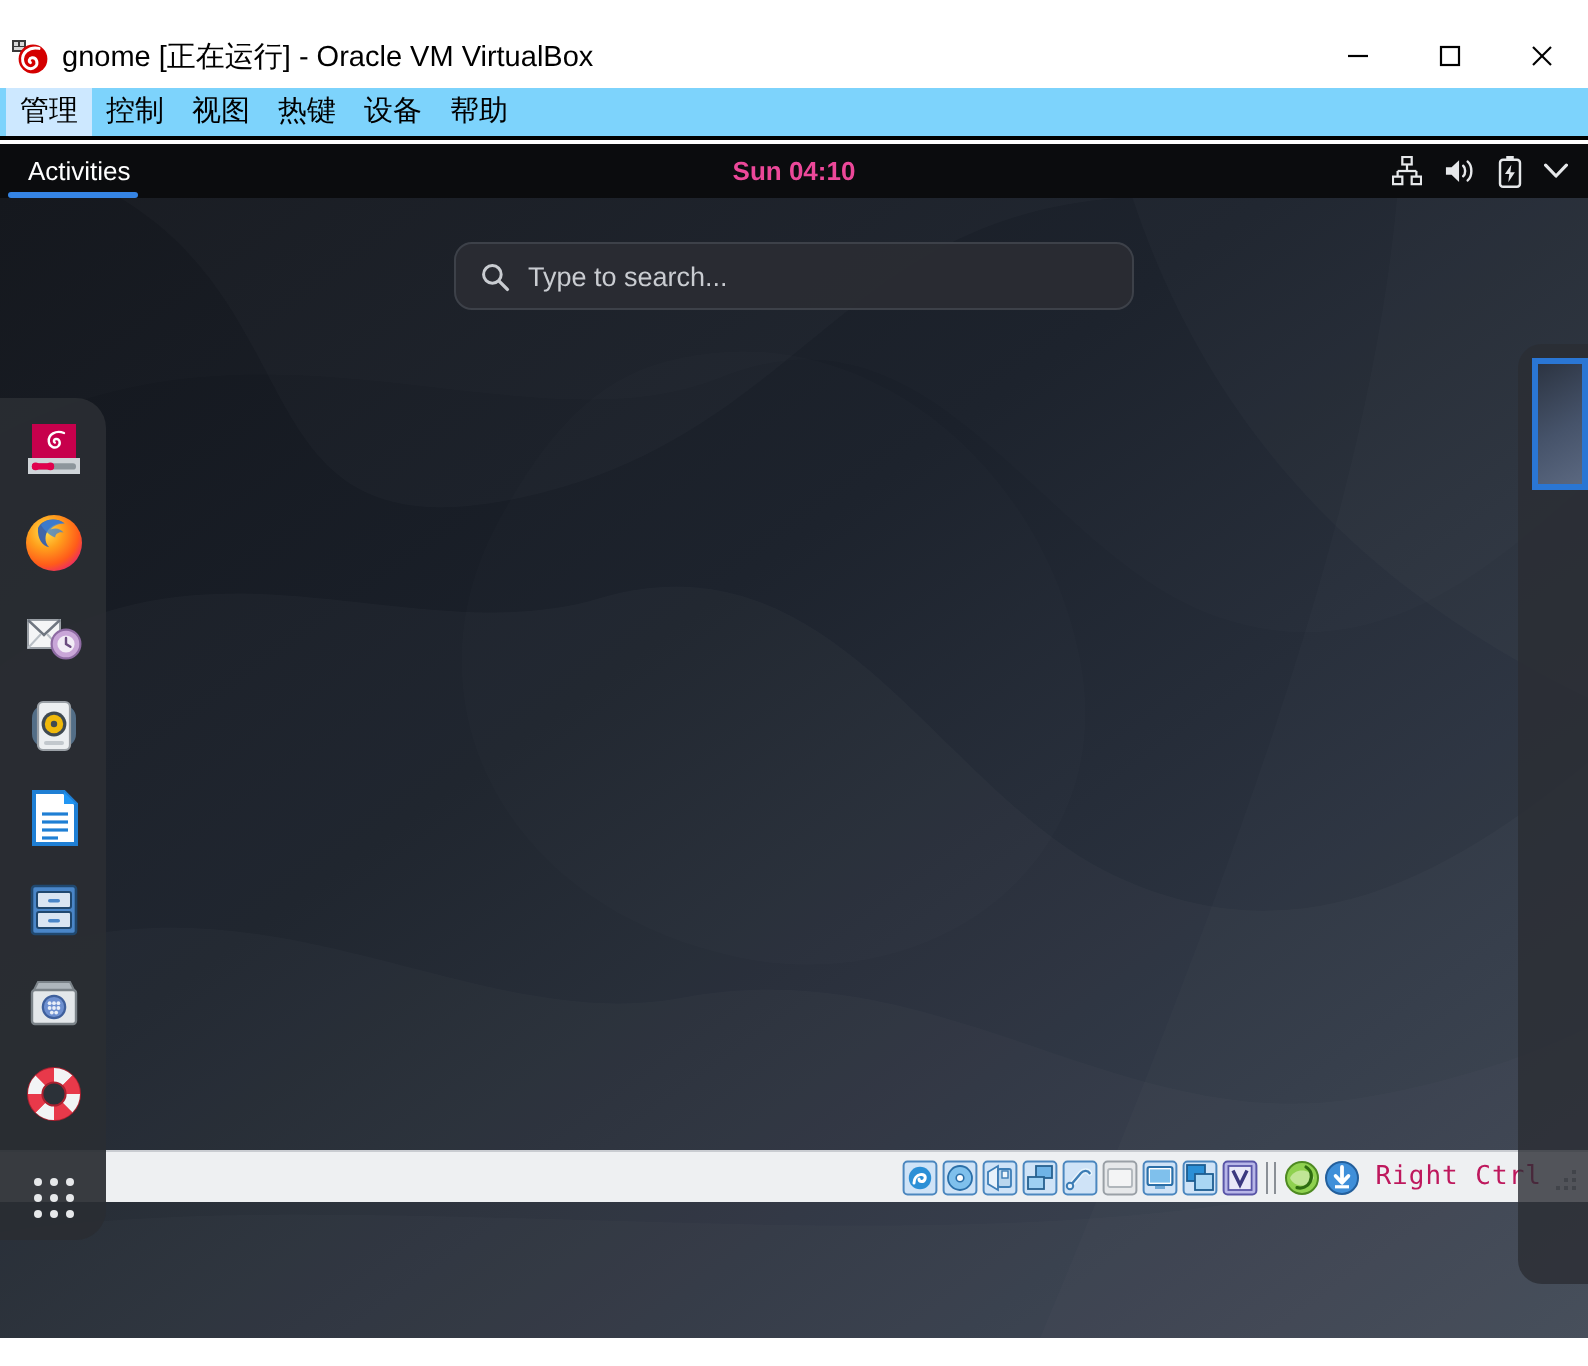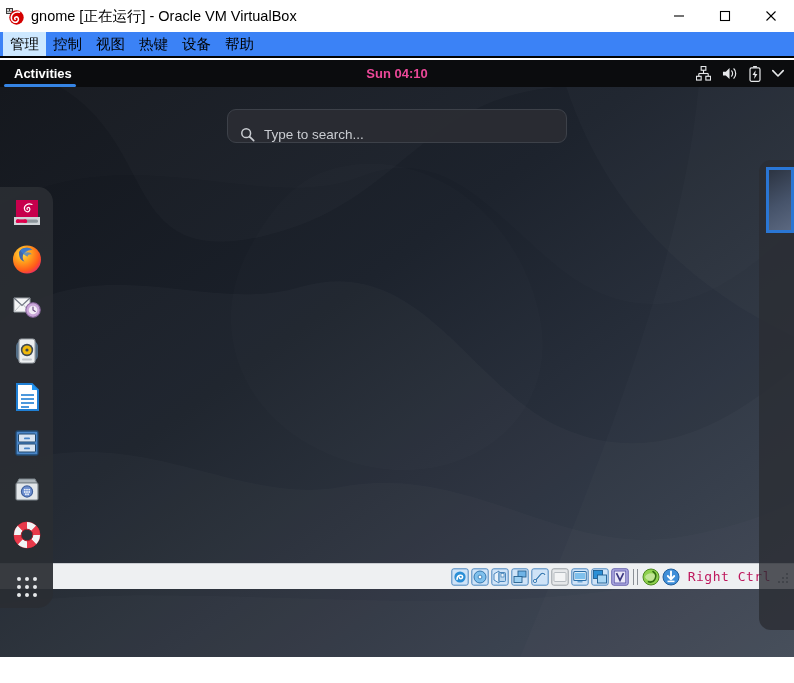--- a/index.html
+++ b/index.html
@@ -1,21 +1,21 @@
 <!DOCTYPE html>
 <html><head>
 <meta charset="utf-8">
 <style>
   * { box-sizing: border-box; margin: 0; padding: 0; }
   html, body {
     width: 794px; height: 683px;
     font-family: "Liberation Sans", "DejaVu Sans", sans-serif;
     overflow: hidden; background: #ffffff;
   }
-  #app { position: relative; width: 794px; height: 589px; background: #ffffff; }
+  #app { position: relative; width: 794px; height: 589px; background: #ffffff; margin-top: 12px; }
 
   
   .titlebar {
     position: absolute; top: 0; left: 0; width: 794px; height: 32px;
     background: #ffffff; display: flex; align-items: center;
   }
   .vbox-icon {
     width: 19px; height: 19px; margin-left: 5px; margin-right: 7px;
     flex: 0 0 auto; position: relative;
   }
@@ -26,21 +26,21 @@
   .win-btns { margin-left: auto; display: flex; height: 32px; }
   .win-btn {
     width: 46px; height: 32px; display: flex; align-items: center;
     justify-content: center; background: #ffffff;
   }
   .win-btn svg { display: block; }
 
   
   .menubar {
     position: absolute; top: 32px; left: 0; width: 794px; height: 26px;
-    background: #3b82f6; display: flex; align-items: center;
+    background: #7dd3fc; display: flex; align-items: center;
     border-bottom: 2px solid #000000;
   }
   .menu-item {
     font-size: 14.5px; color: #000000; padding: 3px 7px; margin: 0 0px;
     line-height: 18px; white-space: nowrap;
   }
   .menu-item:first-child { margin-left: 3px; }
   .menu-item.active { background: #cde8ff; }
 
   
@@ -49,21 +49,21 @@
     overflow: hidden; background: #1d2026;
   }
 
   
   .gnome-topbar {
     position: absolute; top: 0; left: 0; width: 794px; height: 27px;
     background: #0b0c0e; display: flex; align-items: center;
     z-index: 30;
   }
   .activities {
-    position: relative; font-size: 13px; color: #ffffff; font-weight: bold;
+    position: relative; font-size: 13px; color: #ffffff; font-weight: normal;
     padding: 4px 12px 5px 12px; margin-left: 2px;
   }
   .activities::after {
     content: ""; position: absolute; left: 2px; right: 8px; bottom: -1px;
     height: 3px; background: #3584e4; border-radius: 2px;
   }
   .clock {
     position: absolute; left: 0; right: 0; text-align: center;
     font-size: 13px; color: #ec4899; font-weight: bold; pointer-events: none;
   }
@@ -82,21 +82,21 @@
   .wallpaper svg { position: absolute; top: 0; left: 0; }
 
   
   .search-wrap {
     position: absolute; top: 49px; left: 0; width: 794px;
     display: flex; justify-content: center; z-index: 20;
   }
   .search-entry {
     width: 340px; height: 34px; border-radius: 9px;
     background: rgba(42,45,51,0.92); border: 1px solid #3d4149;
-    display: flex; align-items: flex-end; padding: 0 12px; gap: 9px;
+    display: flex; align-items: center; padding: 0 12px; gap: 9px;
   }
   .search-entry svg { display: block; flex: 0 0 auto; }
   .search-ph { font-size: 13.5px; color: #c9ccd1; }
 
   
   .dock {
     position: absolute; left: 0; top: 127px; width: 53px; height: 421px;
     background: rgba(42,45,51,0.93);
     border-top-right-radius: 15px; border-bottom-right-radius: 15px;
     display: flex; flex-direction: column; align-items: center;

